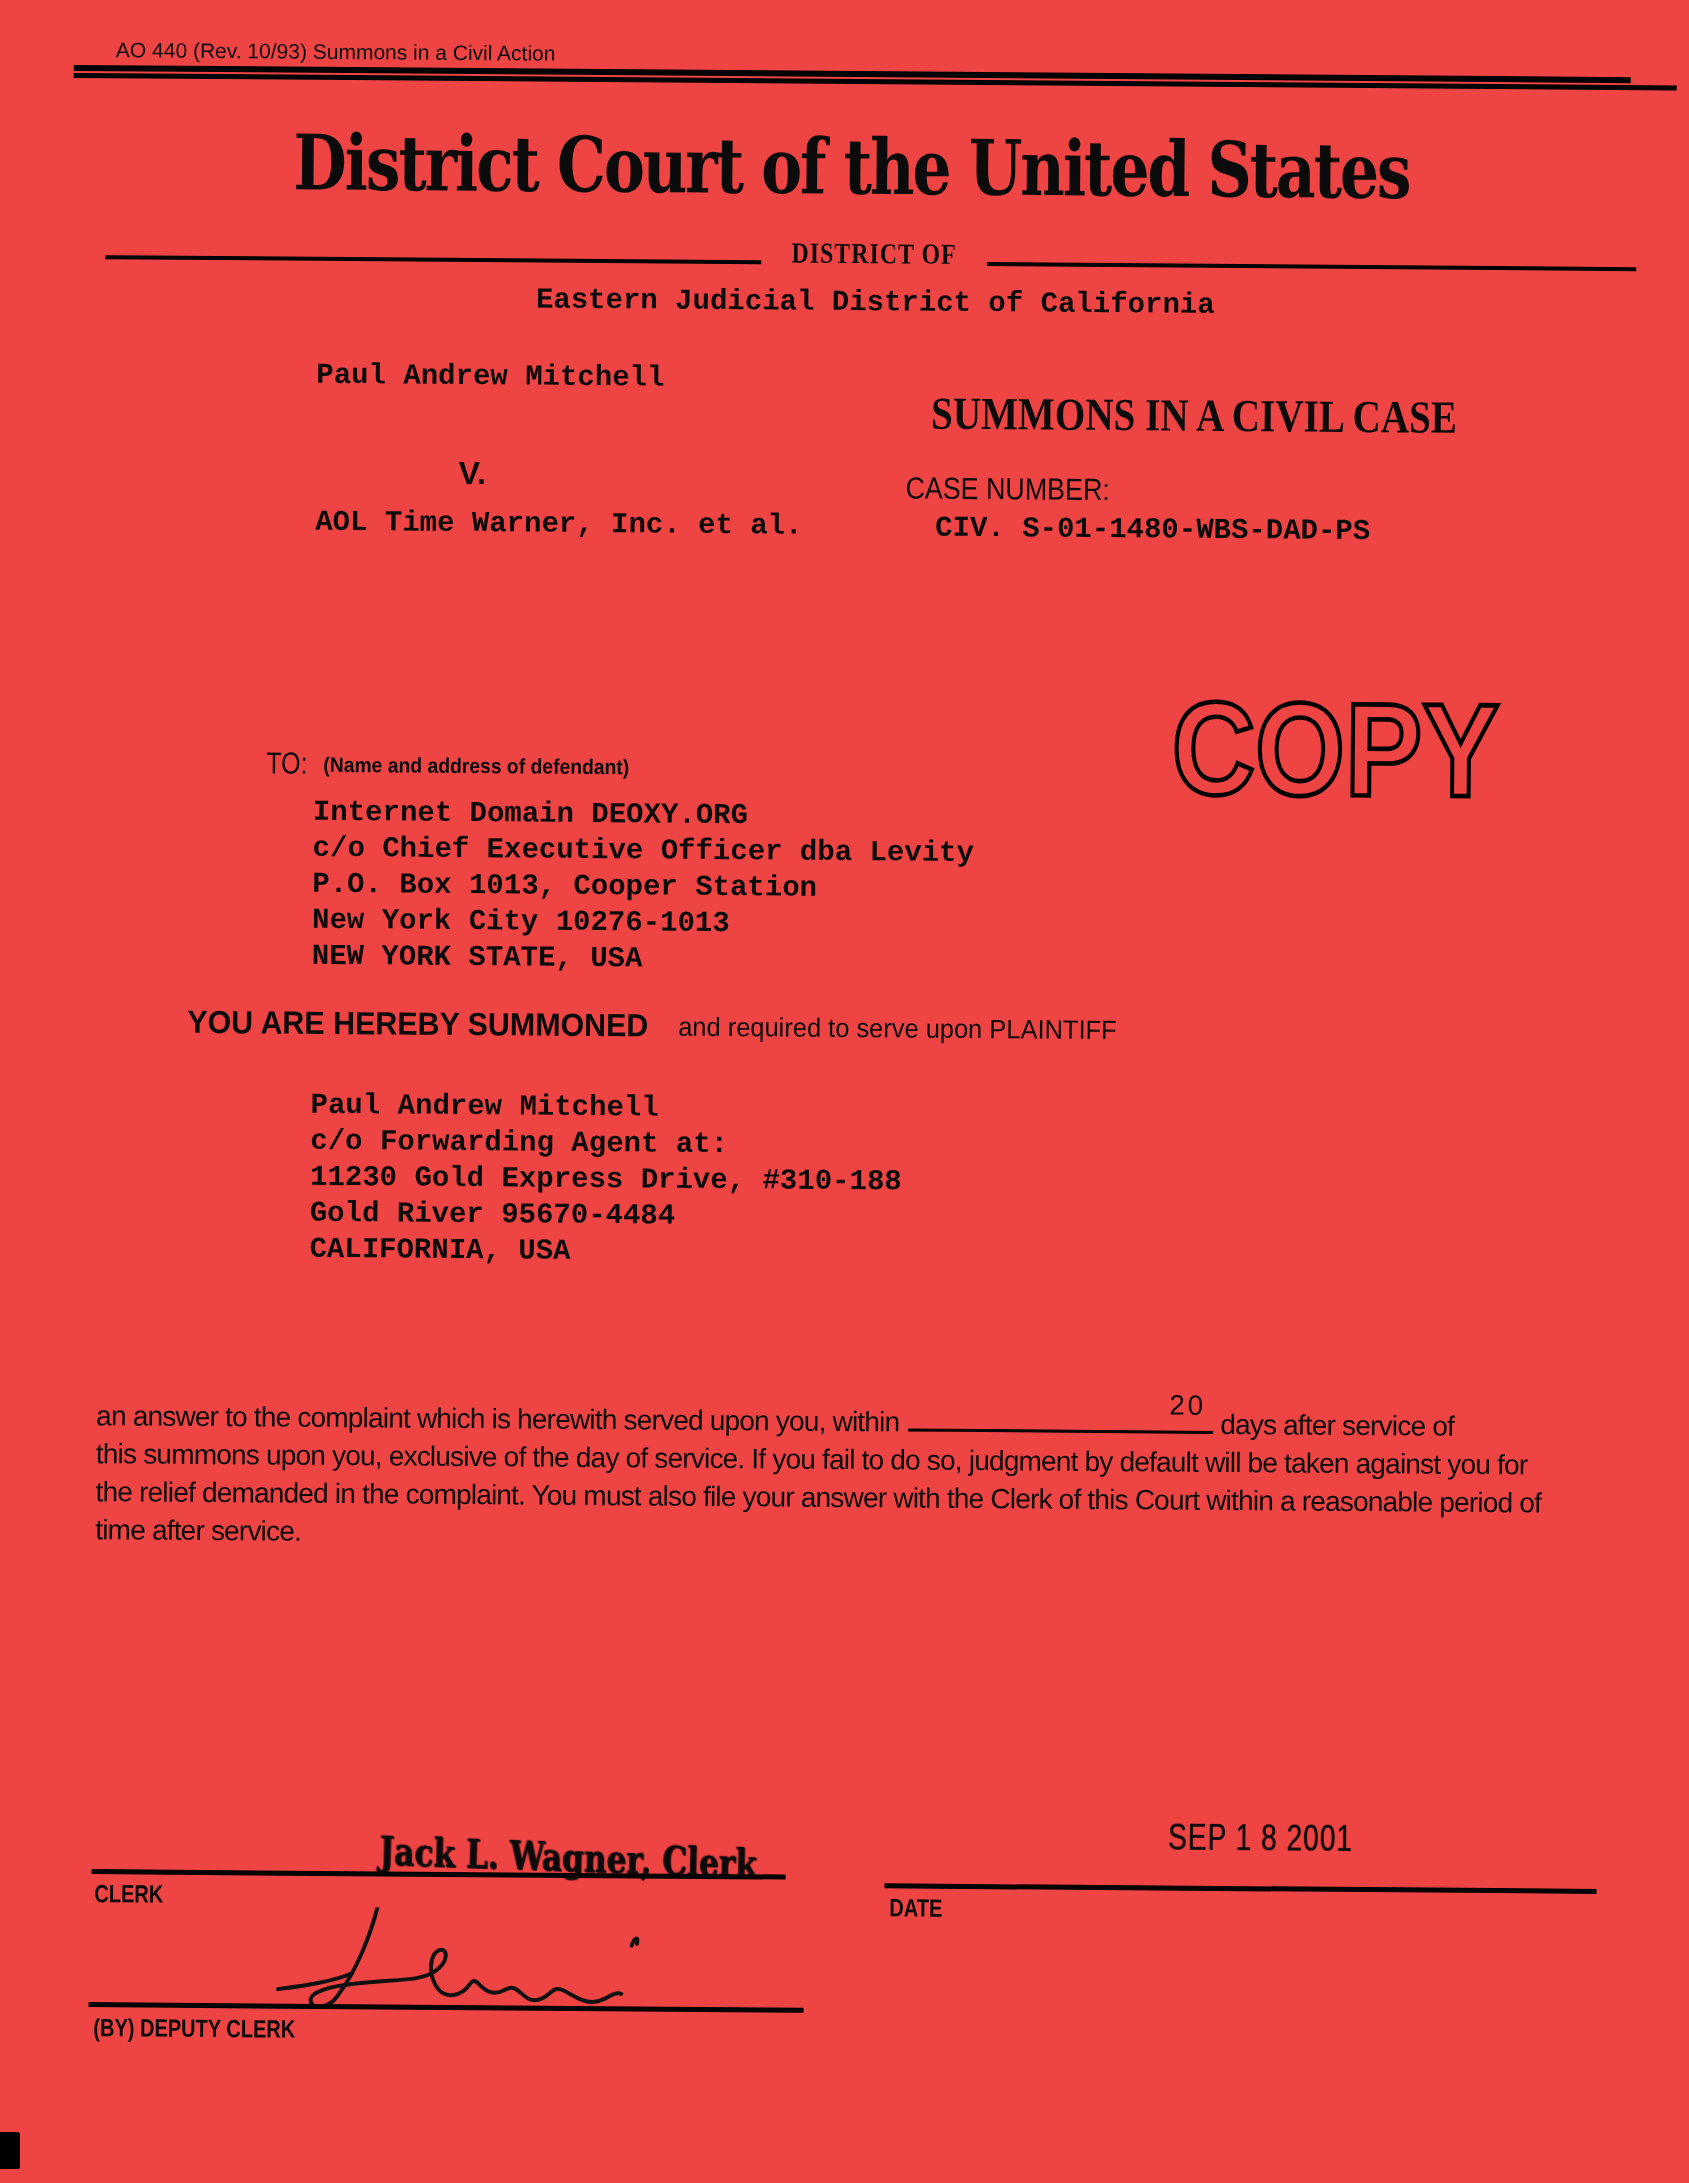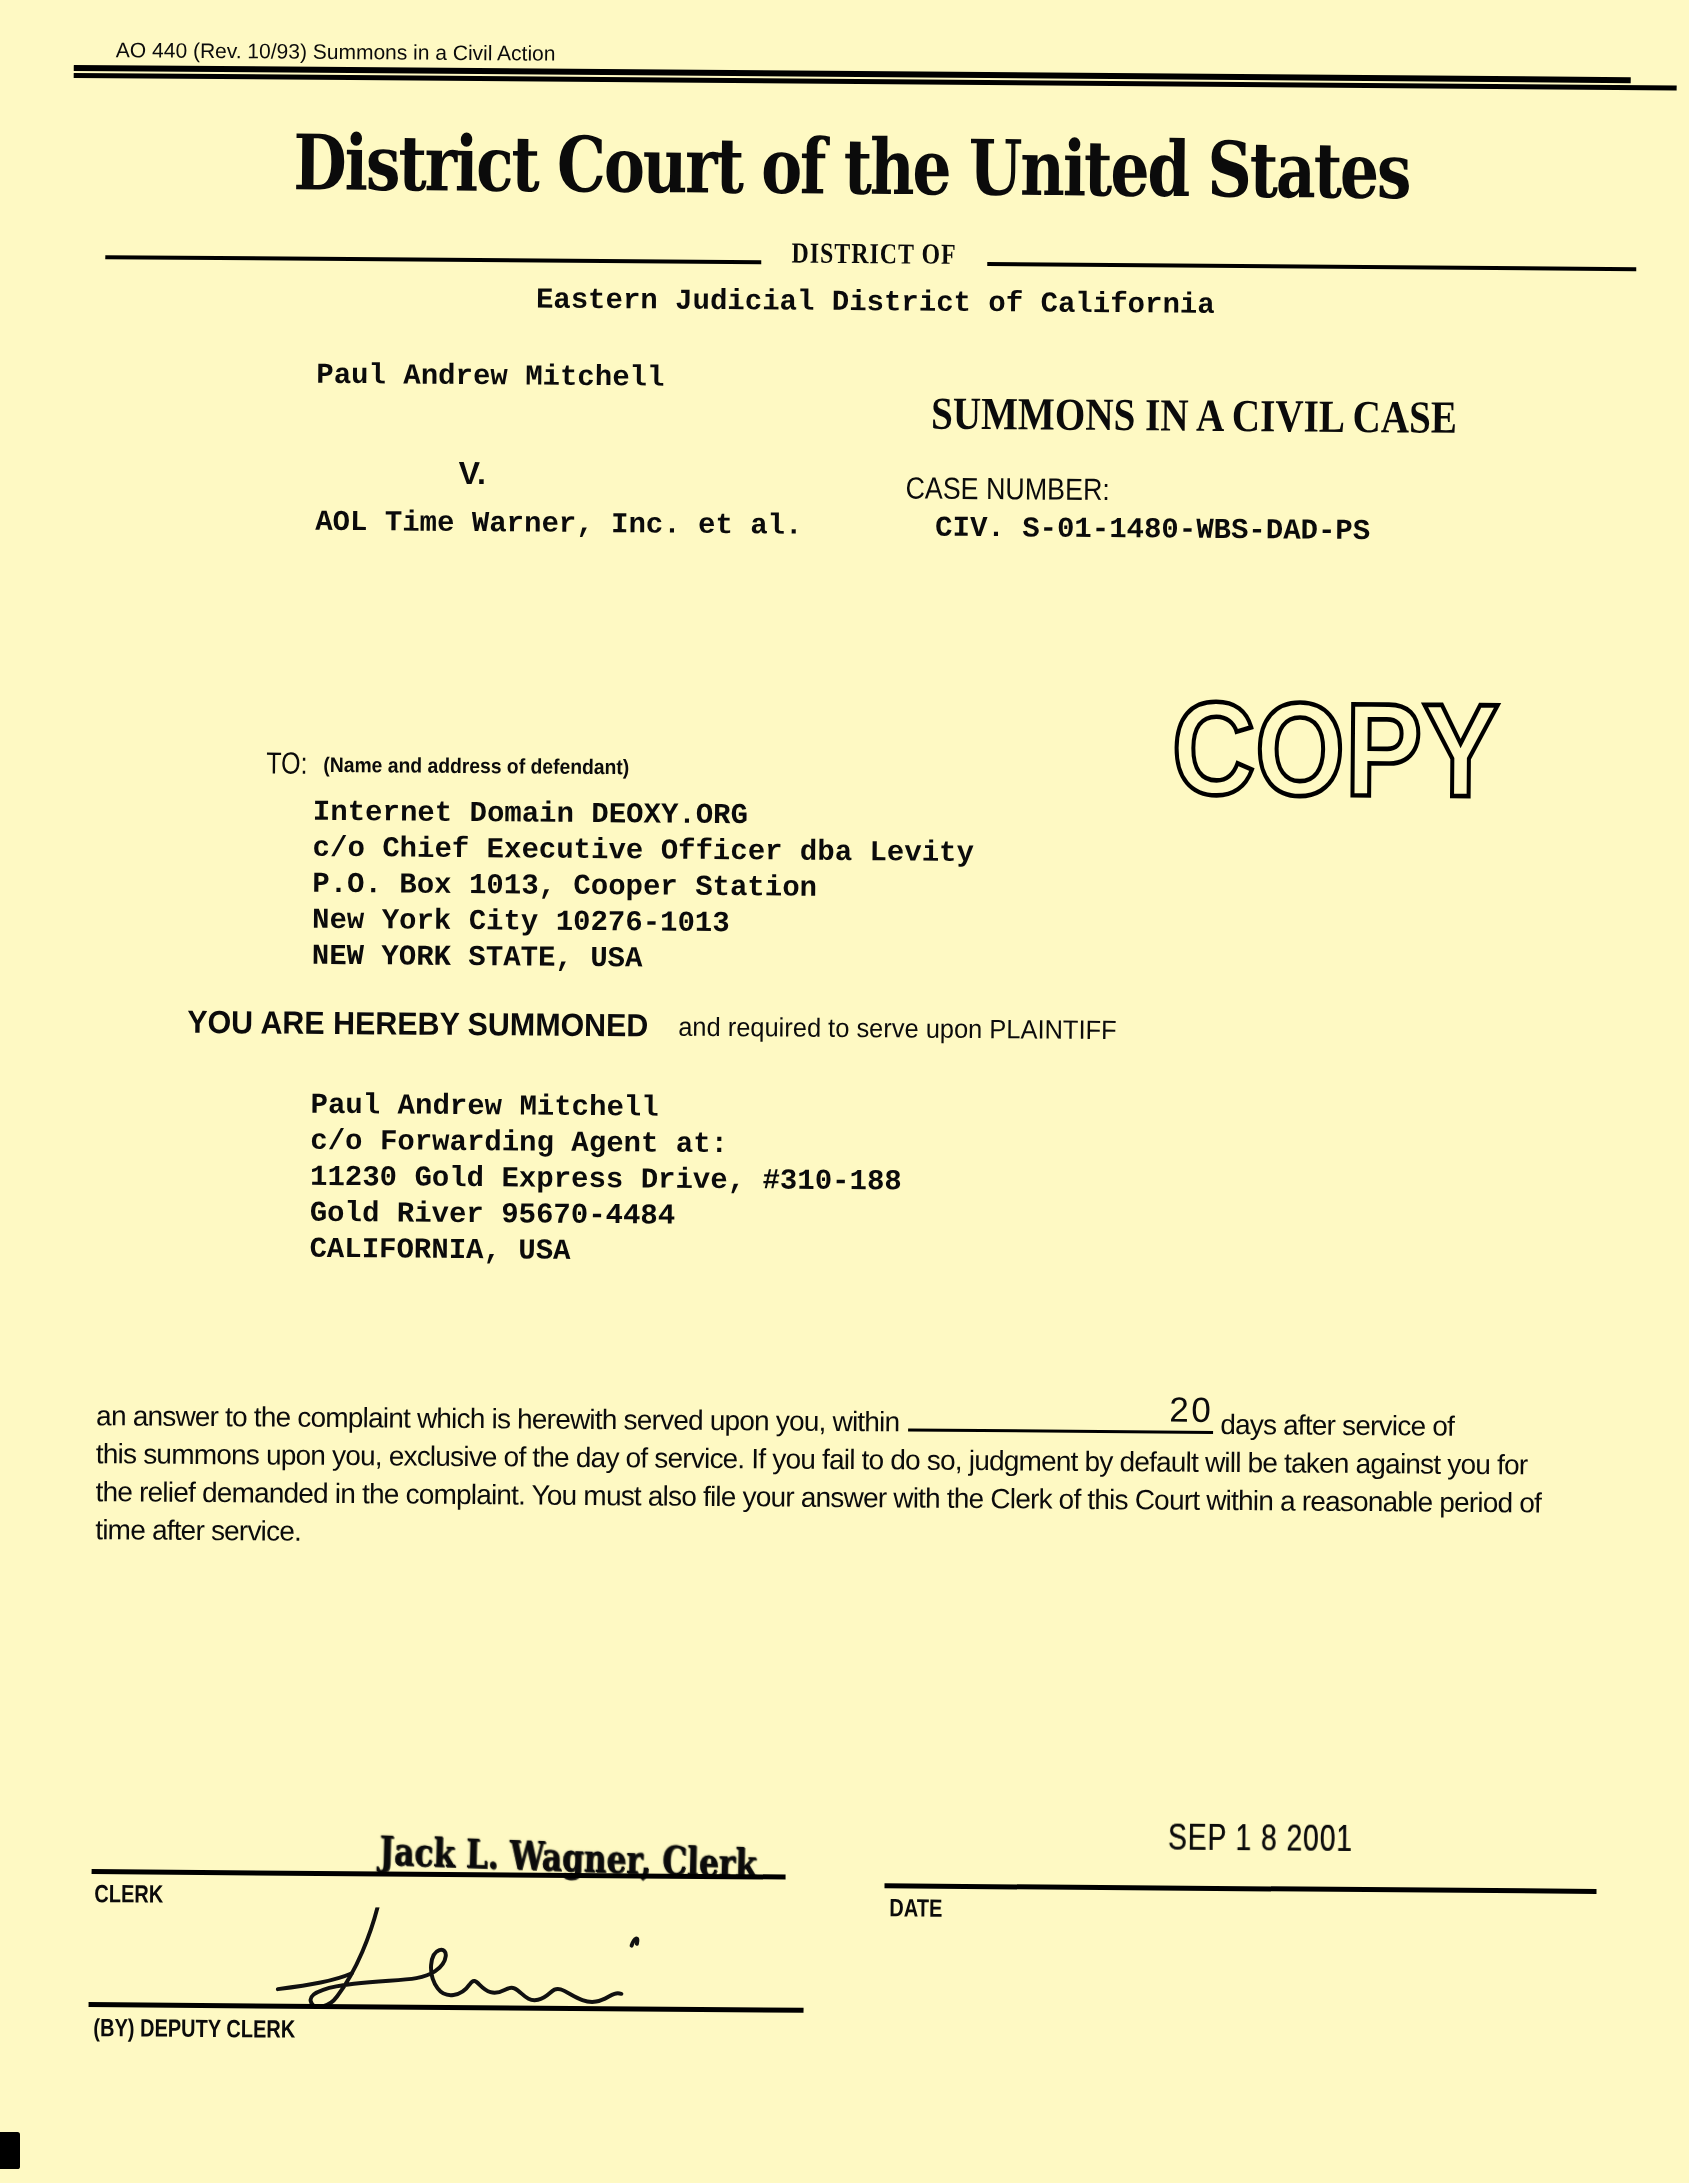--- a/index.html
+++ b/index.html
@@ -1,19 +1,19 @@
 <!DOCTYPE html>
 <html style="font-size:10.6px"><head>
 <meta charset="utf-8">
 <style>
   html,body{margin:0;padding:0;background:#888;}
   .sheet{
     position:relative;
     width:1689px;height:2183px;
-    background:#fef9c3;
+    background:#ef4444;
     overflow:hidden;
     color:#0b0b0b;
     font-family:"Liberation Sans",sans-serif;
   }
   .tilt{position:absolute;inset:0;transform:rotate(.45deg);transform-origin:845px 1060px;}
   .abs{position:absolute;}
 
   
   .form-id{left:108px;top:44px;font-size:21px;letter-spacing:0;white-space:nowrap;}
   .rule-top{left:66px;top:71px;width:1557px;height:6px;background:#000;}
@@ -67,21 +67,21 @@
   .addr-def{left:311px;top:799px;}
   .addr-pl{left:311px;top:1092px;}
 
   
   .summoned-row{left:187px;top:1009px;white-space:nowrap;}
   .summoned-lead{display:inline-block;font-weight:bold;font-size:32px;letter-spacing:0;transform:scaleX(.95);transform-origin:0 60%;}
   .summoned-tail{display:inline-block;font-size:26.5px;transform:scaleX(.96);transform-origin:0 60%;margin-left:5.3px;position:relative;top:-1.3px;}
 
   
   .body-text{font-size:28px;letter-spacing:-0.8px;white-space:nowrap;}
-  .days-value{left:1172px;top:1387px;font-size:35px;letter-spacing:2.6px;}
+  .days-value{left:1172px;top:1387px;font-size:28px;letter-spacing:2.6px;}
   .body-line1{left:99px;top:1406px;}
   .blank-line{display:inline-block;width:305px;height:6.6px;border-bottom:3.3px solid #000;margin:0 6.6px 0 9.3px;}
   .body-rest{left:99px;top:1441px;line-height:38px;}
 
   
   .clerk-stamp{
     left:386px;top:1830px;font-family:"DejaVu Serif",serif;font-weight:bold;
     font-size:40px;white-space:nowrap;display:inline-block;
     transform:scaleX(.78) rotate(1.2deg);transform-origin:0 0;
     text-shadow:1.3px 0.7px 0 rgba(0,0,0,.75),0 0 2px rgba(0,0,0,.55);

